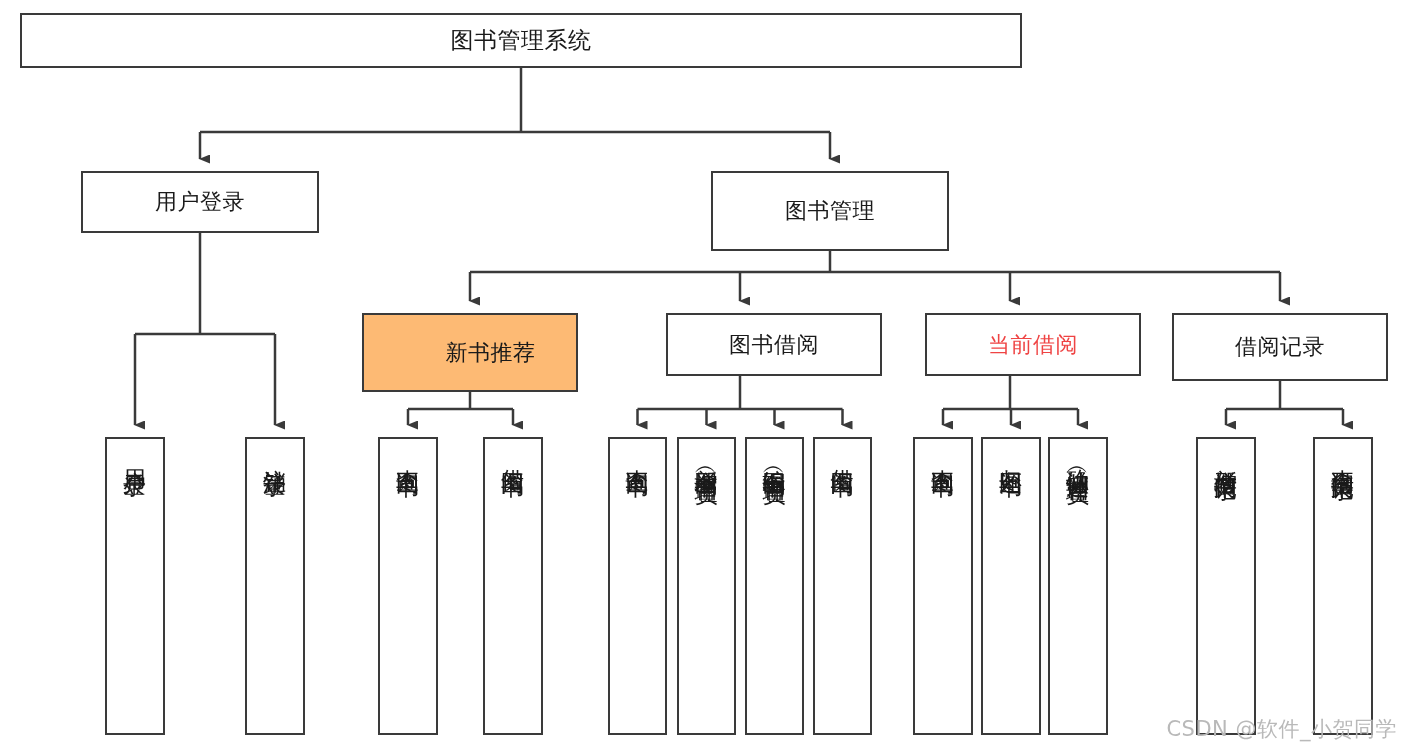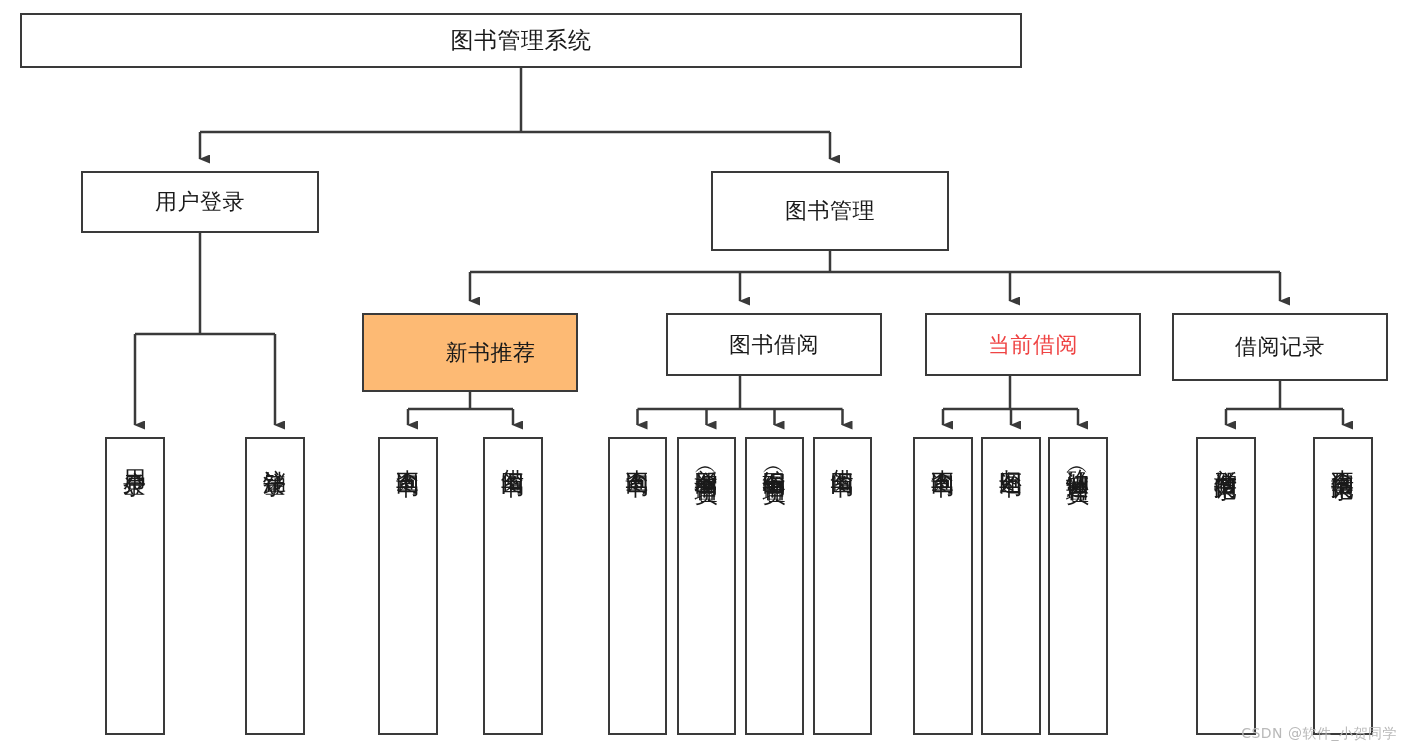--- a/index.html
+++ b/index.html
@@ -56,21 +56,21 @@
     text-orientation: upright;
     font-size: 23px;
     line-height: 1.05;
     letter-spacing: 2px;
   }
   .node.root .label { font-size: 23px; }
   .watermark {
     position: absolute;
     right: 8px;
     bottom: 4px;
-    font-size: 14px;
+    font-size: 21px;
     color: #b9b9b9;
     letter-spacing: 0.5px;
     white-space: nowrap;
     font-family: "DejaVu Sans", "Liberation Sans", sans-serif;
   }
 </style>
 </head>
 <body>
 
 <div id="canvas">

